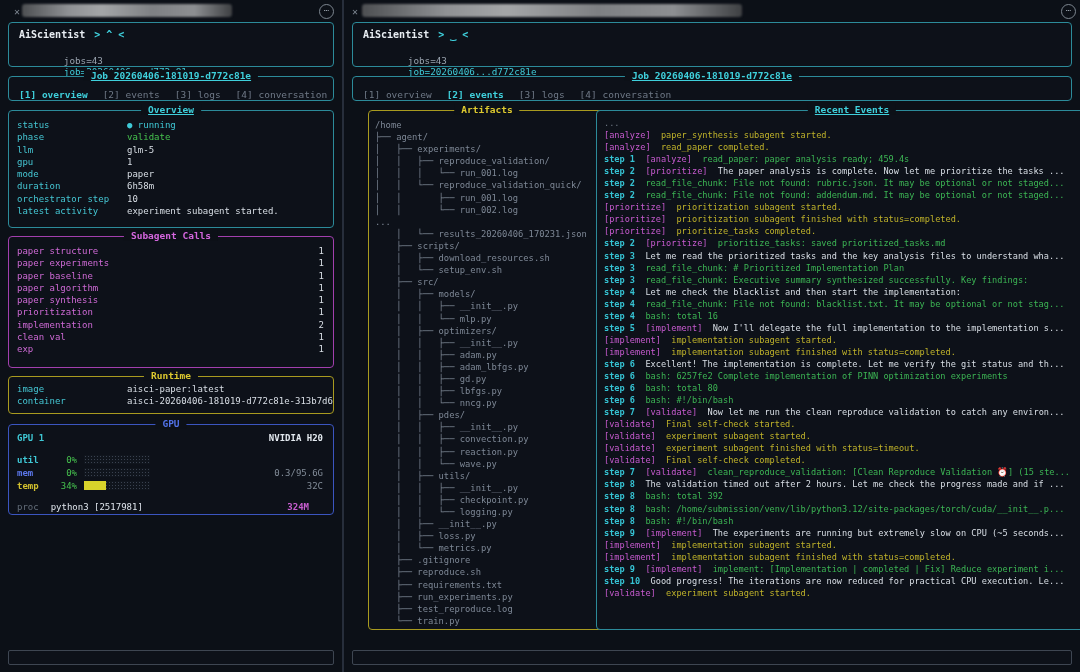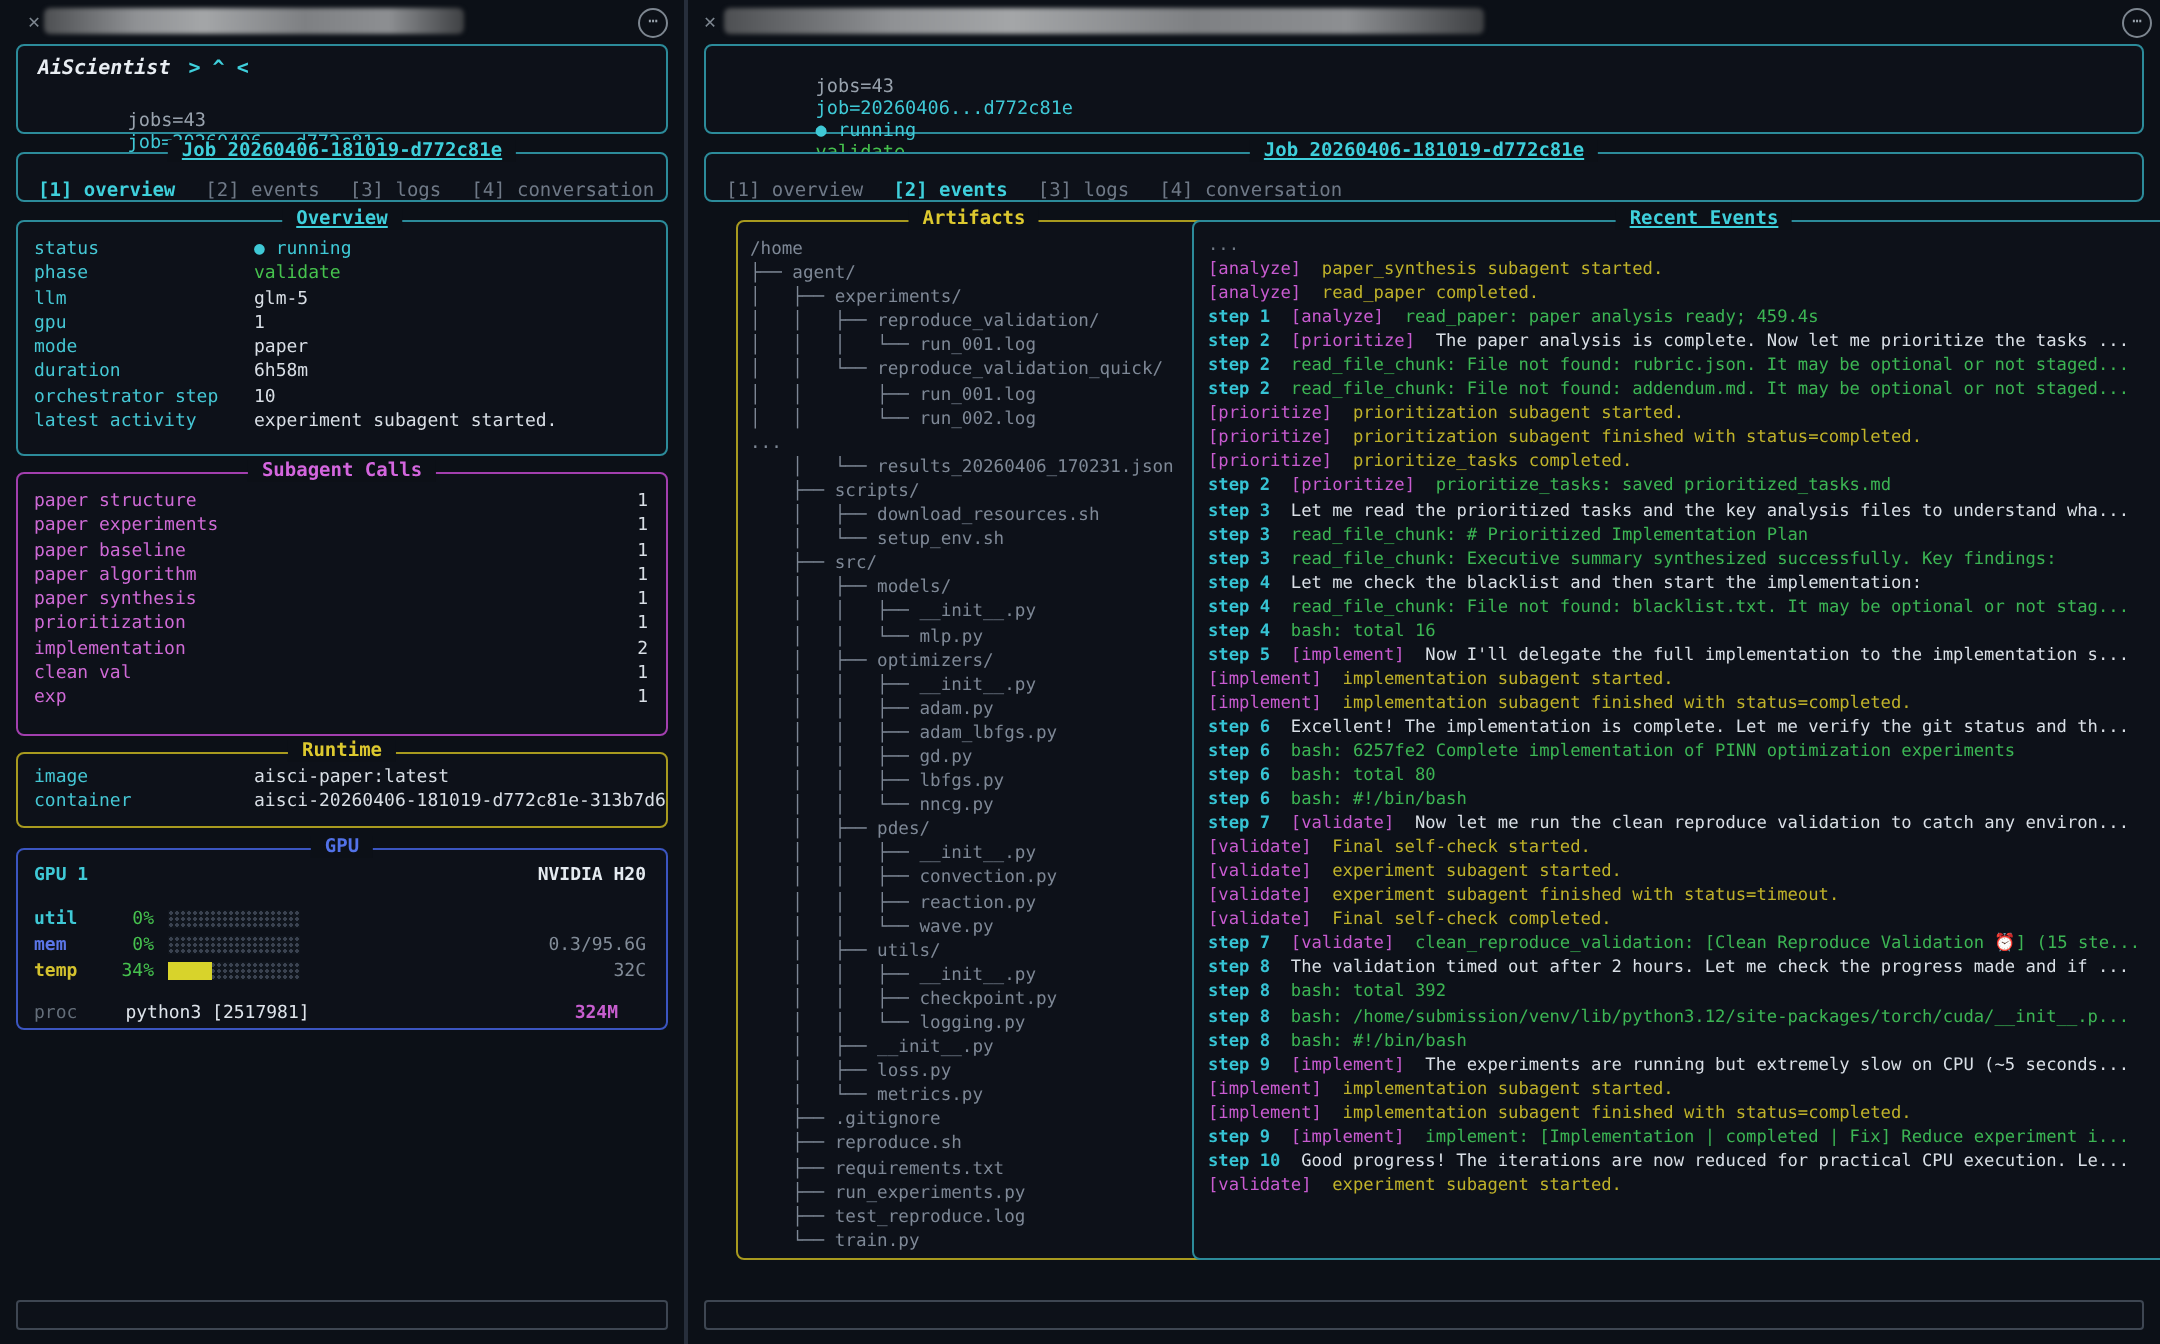--- a/index.html
+++ b/index.html
@@ -25,21 +25,21 @@
   .b-blue{border-color:#3b55c0;}
   .b-gray{border-color:#3e4document652;border-color:#3e4652;}
   .btitle{position:absolute;top:-7px;left:50%;transform:translateX(-50%);background:#0c1017;
           padding:0 7px;font-size:9.5px;font-weight:bold;white-space:nowrap;}
   .t-cyan{color:#3fd0dc;text-decoration:underline;}
   .t-mag{color:#d466de;}
   .t-yel{color:#ddc92f;}
   .t-blue{color:#5272e8;}
 
   
-  .hr1{padding:6px 0 0 10px;font-size:10px;white-space:pre;font-style:italic;}
+  .hr1{padding:6px 0 0 10px;font-size:10px;white-space:pre;}
   .hr1 .app{color:#e8edf2;font-weight:bold;}
   .hr1 .spin{color:#3fd0dc;font-weight:bold;margin-left:9px;}
   .hr2{padding:4px 0 0 10px;font-size:9.3px;white-space:pre;}
   .hr2 span{margin-right:11px;}
   .h-gray{color:#98a2ad;}
   .h-cyan{color:#3fc9d6;}
   .h-green{color:#46c24e;}
 
   
   .tabrow{padding:6px 0 0 10px;white-space:pre;}
@@ -64,21 +64,21 @@
   .meters{margin-top:9px;}
   .meter{position:relative;display:flex;align-items:center;height:13px;padding-left:8px;font-size:9px;}
   .meter .lab{width:34px;font-weight:bold;}
   .m-cyan{color:#3fc9d6;} .m-blue{color:#5b76e8;} .m-yel{color:#d4c22e;}
   .meter .pct{width:26px;text-align:right;color:#46c24e;margin-right:7px;}
   .bar{width:66px;height:9px;background-color:#10151d;
        background-image:radial-gradient(circle,#3a4250 0.8px,transparent 0.9px);background-size:3px 3px;}
   .fill{height:100%;background:#d8d32b;}
   .meter .rt{position:absolute;right:10px;color:#828c98;text-align:center;}
   .proc-row{position:relative;display:flex;padding:9px 10px 0 8px;font-size:9px;height:12px;line-height:12px;}
-  .plab{color:#646e7a;margin-right:24px;}
+  .plab{color:#646e7a;margin-right:12px;}
   .pval{color:#dfe5ec;}
   .pmem{position:absolute;right:24px;color:#c75ecf;font-weight:bold;}
 
   
   #tree{padding:8px 6px 0 6px;}
   .tl{height:12.1px;line-height:12.1px;font-size:8.8px;color:#7e8896;white-space:pre;overflow:hidden;}
 
   
   #ev-lines{padding:6px 7px 0 7px;}
   .evline{height:12.05px;line-height:12.05px;font-size:8.6px;white-space:pre;overflow:hidden;}
@@ -218,20 +218,21 @@
 
     <div class="box b-gray foot" style="left:8px;top:650px;width:326px;"></div>
   </div>
 
   <div class="pane" id="pane-right">
     <span class="xicon" style="left:8px;top:5px;">✕</span>
     <div class="blurbar" style="left:18px;top:4px;width:380px;"></div>
     <span class="menuicon" style="right:4px;top:4px;">⋯</span>
 
     <div class="box b-cyan" style="left:8px;top:22px;width:720px;height:45px;">
+      <div class="hr1"><span class="app">AiScientist</span><span class="spin">&gt; ‿ &lt;</span></div>
       <div class="hr2">
         <span class="h-gray">jobs=43</span>
         <span class="h-cyan">job=20260406...d772c81e</span>
         <span class="h-cyan">● running</span>
         <span class="h-green">validate</span>
       </div>
     </div>
 
     <div class="box b-cyan" style="left:8px;top:76px;width:720px;height:25px;">
       <span class="btitle t-cyan">Job 20260406-181019-d772c81e</span>

